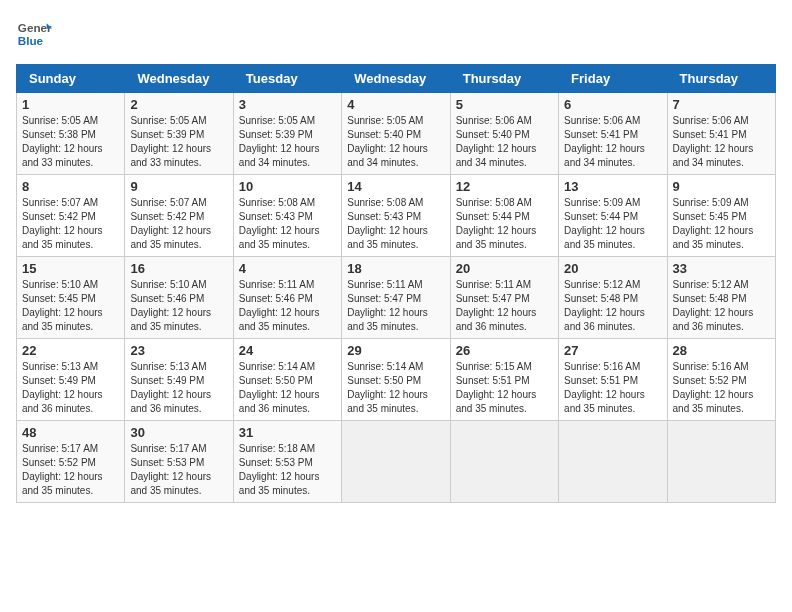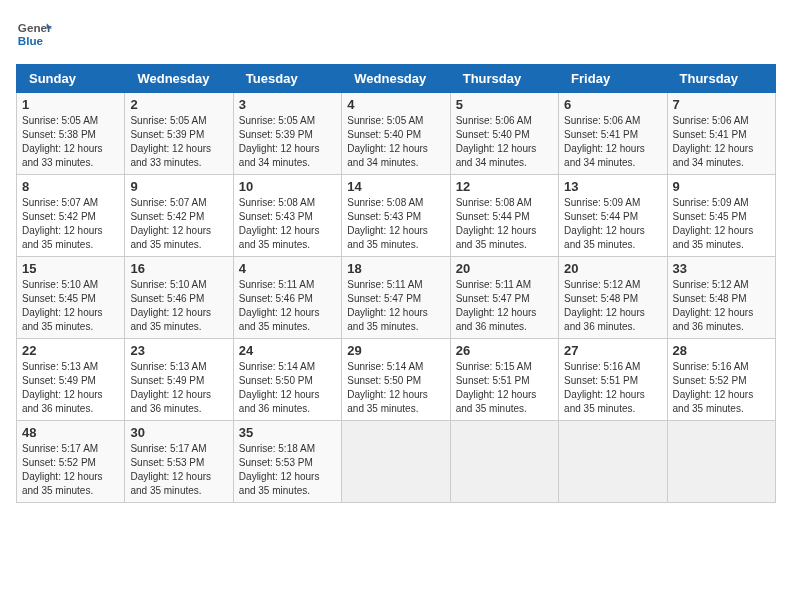--- a/index.html
+++ b/index.html
@@ -228,21 +228,21 @@
       <tr>
         <td>
           <span class="day-num">48</span>
           <div class="day-info">Sunrise: 5:17 AM<br>Sunset: 5:52 PM<br>Daylight: 12 hours and 35 minutes.</div>
         </td>
         <td>
           <span class="day-num">30</span>
           <div class="day-info">Sunrise: 5:17 AM<br>Sunset: 5:53 PM<br>Daylight: 12 hours and 35 minutes.</div>
         </td>
         <td>
-          <span class="day-num">35</span>
+          <span class="day-num">31</span>
           <div class="day-info">Sunrise: 5:18 AM<br>Sunset: 5:53 PM<br>Daylight: 12 hours and 35 minutes.</div>
         </td>
         <td class="empty"></td>
         <td class="empty"></td>
         <td class="empty"></td>
         <td class="empty"></td>
       </tr>
     </tbody>
 </table>
 

